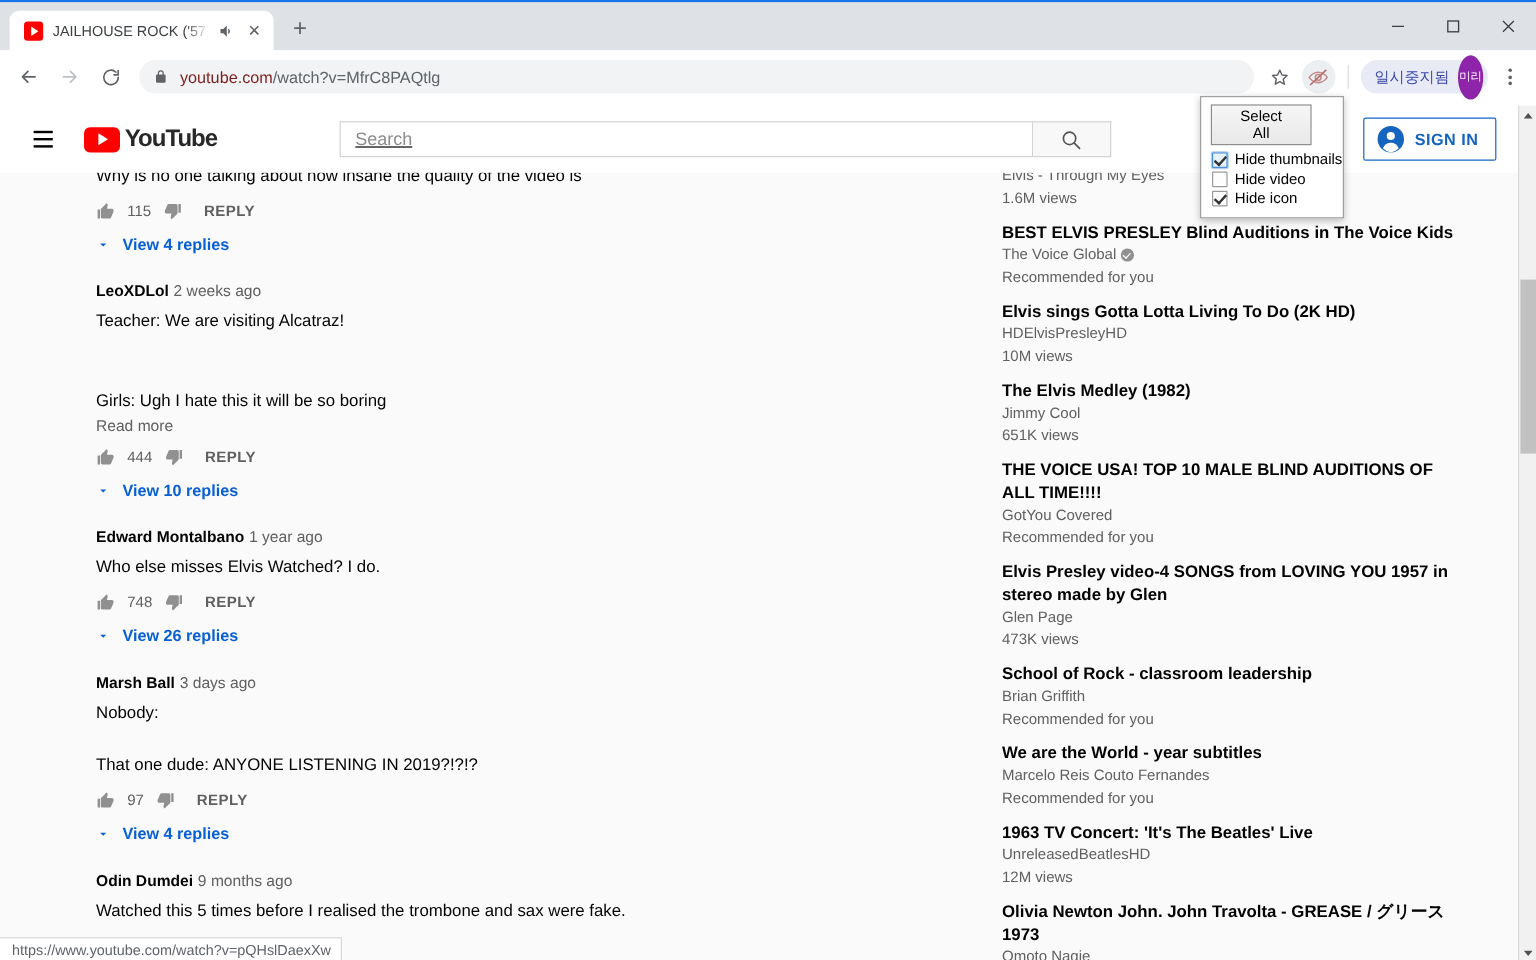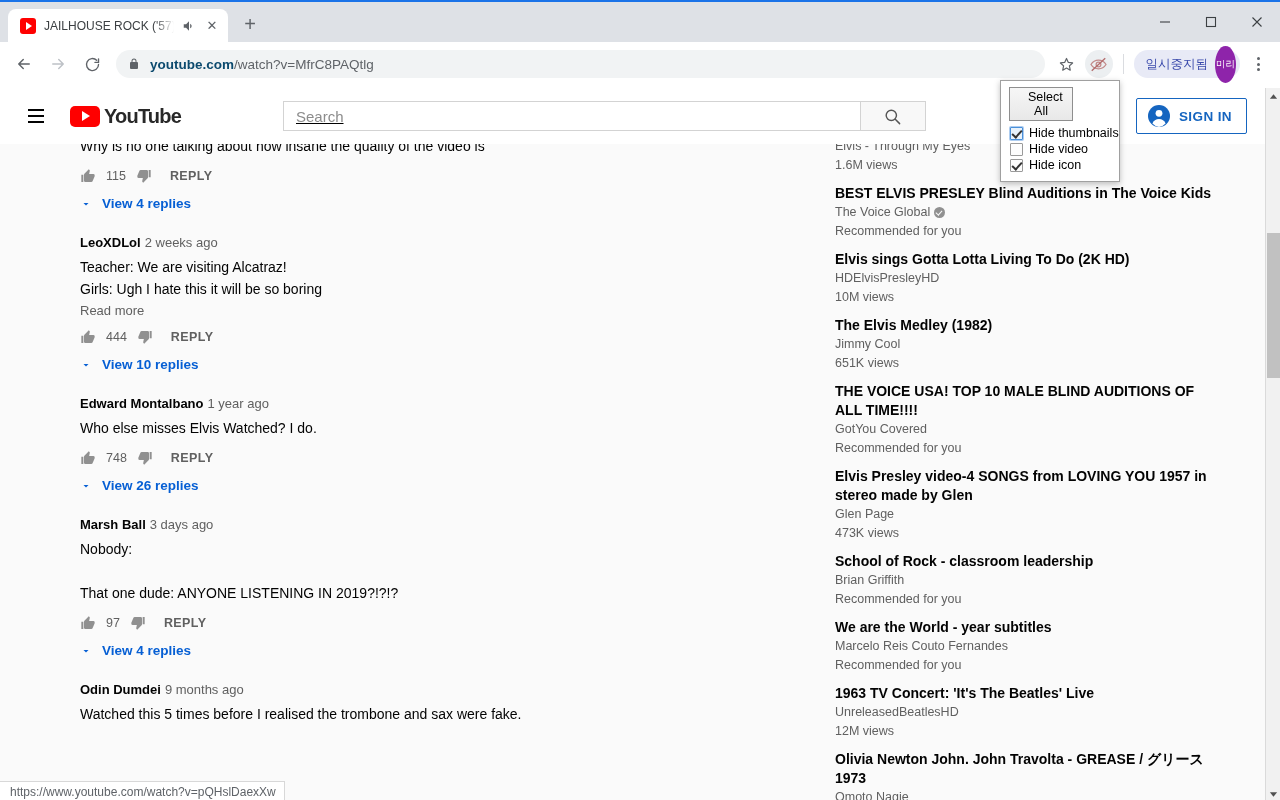--- a/index.html
+++ b/index.html
@@ -128,21 +128,21 @@
     margin: 0 6px;
     gap: 10px;
   }
   #lock-icon { color: #5f6368; flex: 0 0 auto; display:flex; }
   #url-text {
     font-size: 13.5px;
     color: #5f6368;
     white-space: nowrap;
     overflow: hidden;
   }
-  #url-text b { color: #0c4a6e; font-weight: 700; }
+  #url-text b { color: #7f1d1d; font-weight: 400; }
   #star-btn { width: 28px; height: 28px; display:flex; align-items:center; justify-content:center; color:#5f6368; cursor:pointer; flex:0 0 auto;}
   #ext-icon {
     width: 28px; height: 28px;
     border-radius: 50%;
     background: #eceff1;
     display: flex; align-items: center; justify-content: center;
     cursor: pointer;
     flex: 0 0 auto;
     margin-left: 2px;
   }
@@ -184,21 +184,21 @@
     width: 120px;
     background: #ffffff;
     border: 1px solid #a0a0a0;
     box-shadow: 0 2px 6px rgba(0,0,0,0.25);
     padding: 6px 0 8px 0;
     z-index: 50;
   }
   #select-all-btn {
     display: block;
     margin: 0 auto 4px 8px;
-    width: 64px;
+    width: 84px;
     padding: 2px 18px;
     font-size: 12.5px;
     font-family: "Liberation Sans", sans-serif;
     color: #000000;
     background: linear-gradient(#f6f6f6, #e8e8e8);
     border: 1px solid #8e8e8e;
     text-align: center;
     cursor: pointer;
   }
   .ext-row {
@@ -548,21 +548,21 @@
             </span>
             <span class="cm-replies-label">View 4 replies</span>
           </div>
         </div>
 
         <div class="comment" style="margin-top:22px;">
           <div class="cm-head">
             <span class="cm-author">LeoXDLol</span><span class="cm-time">2 weeks ago</span>
           </div>
           <div class="cm-text">Teacher: We are visiting Alcatraz!</div>
-          <div class="cm-text" style="">Girls: Ugh I hate this it will be so boring</div>
+          <div class="cm-text" style="margin-top:44px;">Girls: Ugh I hate this it will be so boring</div>
           <div class="cm-readmore">Read more</div>
           <div class="cm-actions">
             <span class="icon-thumb">
               <svg width="16" height="16" viewBox="0 0 24 24" fill="currentColor">
                   <path d="M2 21h3V10H2v11zM22 11a2 2 0 0 0-2-2h-6.3l.95-4.57.03-.32a1.5 1.5 0 0 0-.44-1.06L13.17 2 6.6 8.59A2 2 0 0 0 6 10v9a2 2 0 0 0 2 2h9c.83 0 1.54-.5 1.84-1.22l3.02-7.05c.09-.23.14-.47.14-.73v-1z"></path>
                 </svg>
             </span>
             <span class="cm-likes">444</span>
             <span class="icon-thumb">
               <svg width="16" height="16" viewBox="0 0 24 24" fill="currentColor">

